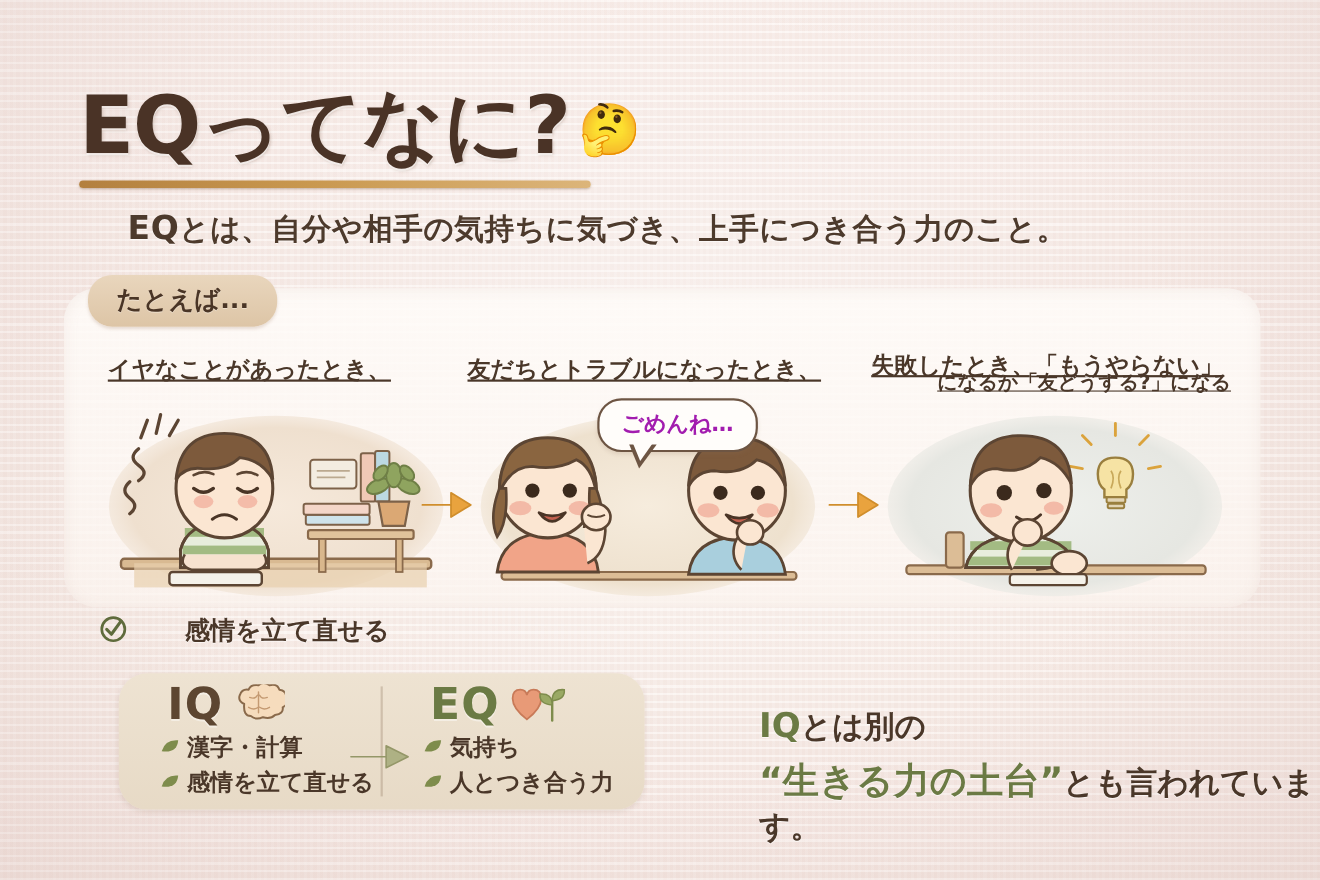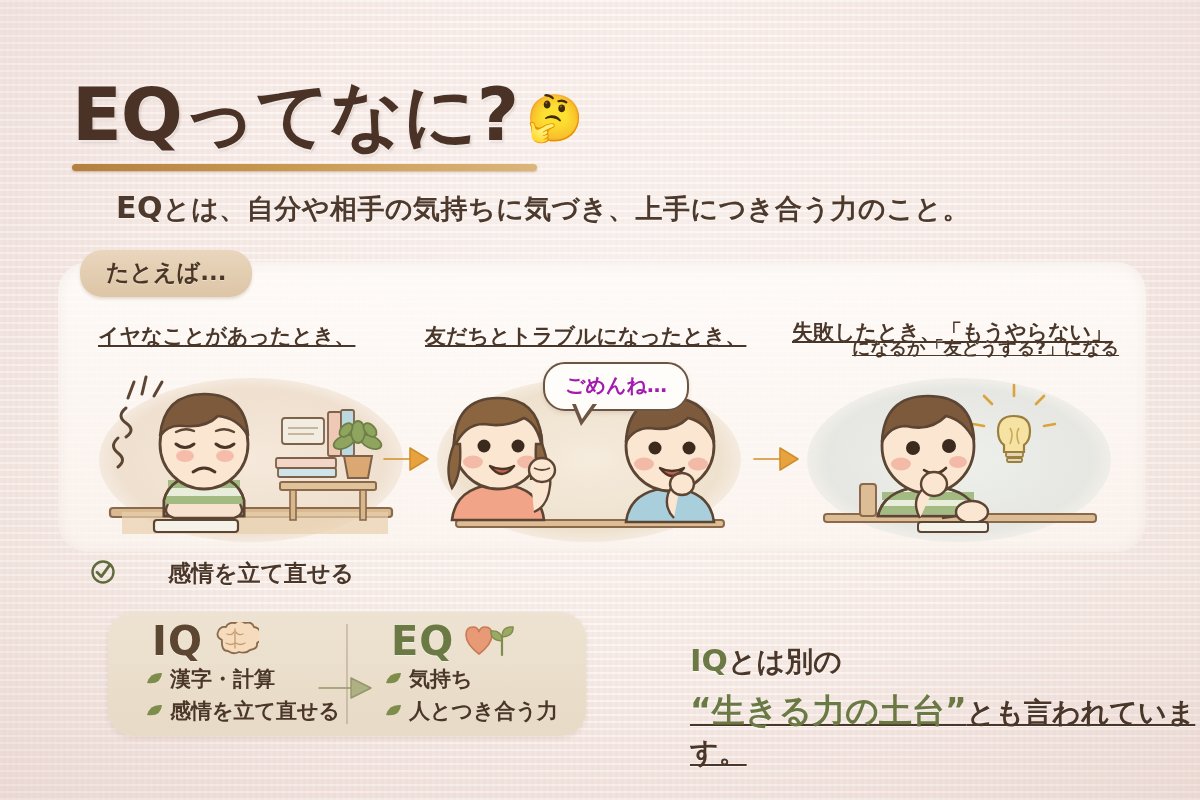--- a/index.html
+++ b/index.html
@@ -138,21 +138,21 @@
   .leaf{flex:0 0 auto;}
   #mid-arrow{
     position:absolute;left:50%;top:62px;width:56px;height:28px;
     transform:translateX(-30px);
   }
 
   
   #conclusion{position:absolute;left:654px;top:642px;margin-left:36px;}
   #conclusion .l1{font-size:28px;font-weight:bold;color:#4a3729;text-shadow:0 1px 0 rgba(255,255,255,.6);}
   #conclusion .l1 .iq{color:#6b7a44;font-size:31px;}
-  #conclusion .l2{margin-top:8px;font-size:28px;font-weight:bold;color:#4a3729;text-shadow:0 1px 0 rgba(255,255,255,.6);text-decoration:underline;}
+  #conclusion .l2{margin-top:8px;font-size:28px;font-weight:bold;color:#4a3729;text-shadow:0 1px 0 rgba(255,255,255,.6);}
   #conclusion .l2 .quote{color:#6b7a44;font-size:33px;}
 </style>
 </head>
 <body>
 
 <div id="bg-paper"></div>
 <div id="bg-weave"></div>
 <div id="bg-vignette"></div>
 
 <div class="stage">

